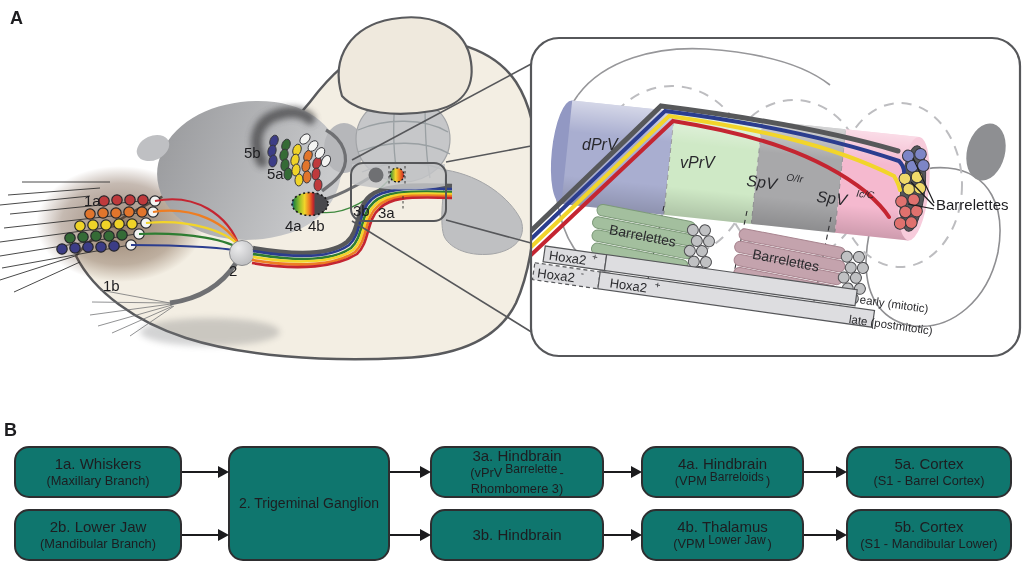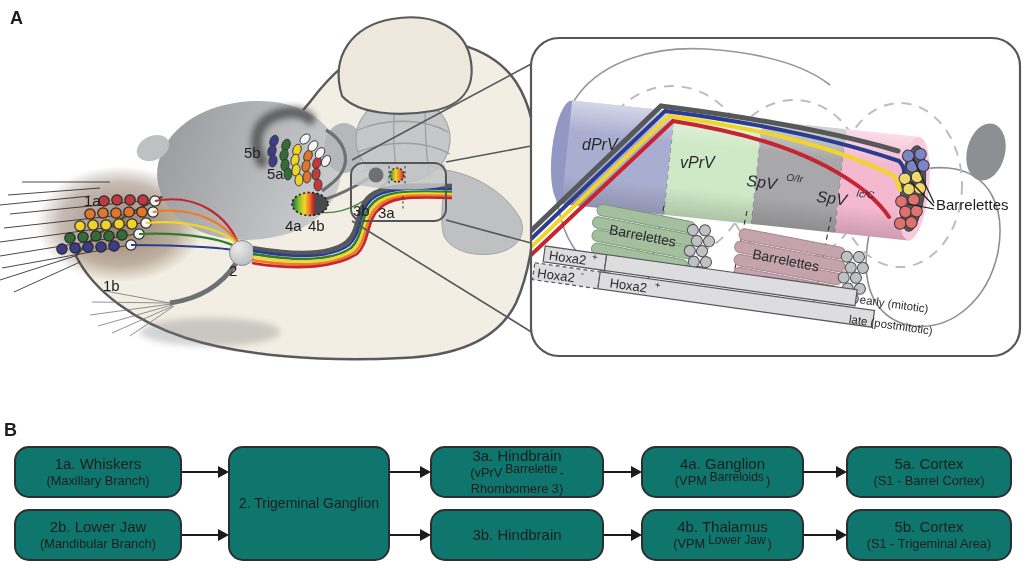--- a/index.html
+++ b/index.html
@@ -428,34 +428,34 @@
       <div class="l1">2. Trigeminal Ganglion</div>
     </div>
     <div class="fbox" style="left:430px;top:26px;width:174px;height:52px">
       <div class="l1">3a. Hindbrain</div>
       <div class="l2"><span>(vPrV</span><span class="sp">Barrelette</span><span>- Rhombomere 3)</span></div>
     </div>
     <div class="fbox" style="left:430px;top:89px;width:174px;height:52px">
       <div class="l1">3b. Hindbrain</div>
     </div>
     <div class="fbox" style="left:641px;top:26px;width:163px;height:52px">
-      <div class="l1">4a. Ganglion</div>
+      <div class="l1">4a. Hindbrain</div>
       <div class="l2"><span>(VPM</span><span class="sp">Barreloids</span><span>)</span></div>
     </div>
     <div class="fbox" style="left:641px;top:89px;width:163px;height:52px">
       <div class="l1">4b. Thalamus</div>
       <div class="l2"><span>(VPM</span><span class="sp">Lower Jaw</span><span>)</span></div>
     </div>
     <div class="fbox" style="left:846px;top:26px;width:166px;height:52px">
       <div class="l1">5a. Cortex</div>
       <div class="l2">(S1 - Barrel Cortex)</div>
     </div>
     <div class="fbox" style="left:846px;top:89px;width:166px;height:52px">
       <div class="l1">5b. Cortex</div>
-      <div class="l2">(S1 - Trigeminal Area)</div>
+      <div class="l2">(S1 - Mandibular Lower)</div>
     </div>
 
     <div class="arrow" style="left:182px;top:52px;width:46px">
         <span class="shaft"></span>
         <span class="head"></span>
       </div>
     <div class="arrow" style="left:182px;top:115px;width:46px">
         <span class="shaft"></span>
         <span class="head"></span>
       </div>

